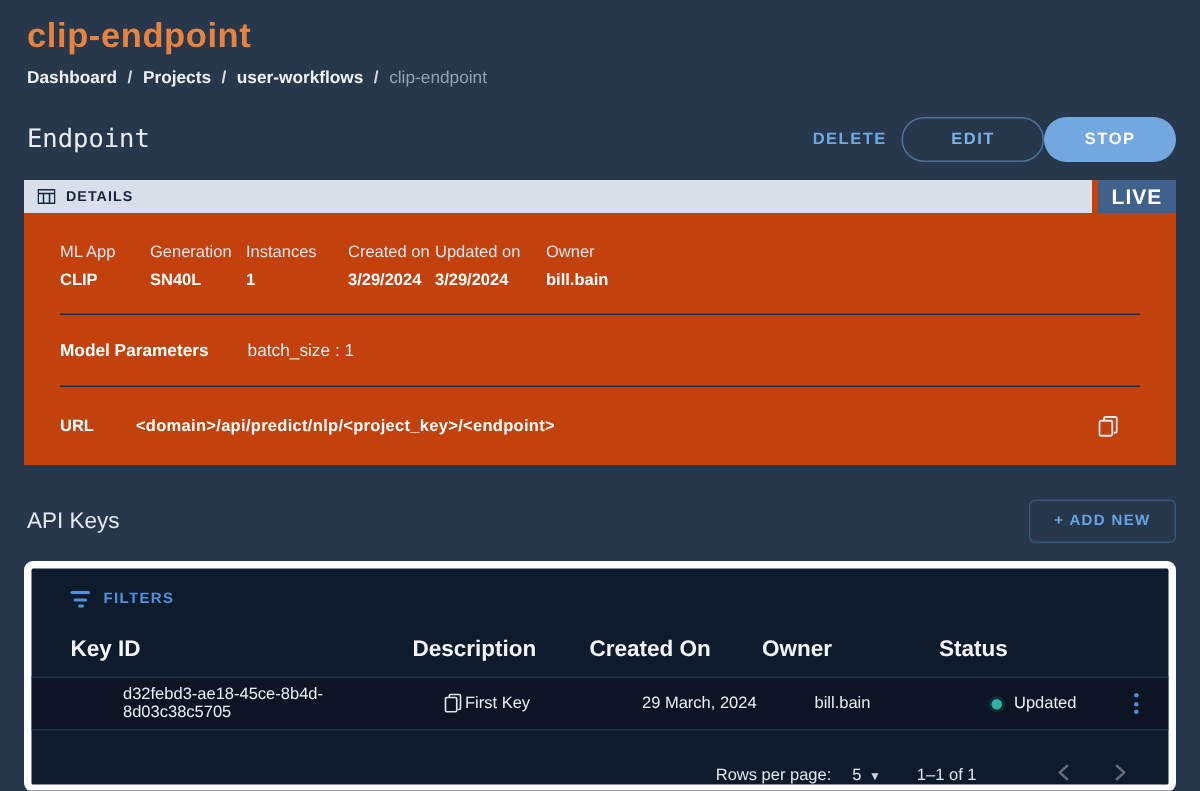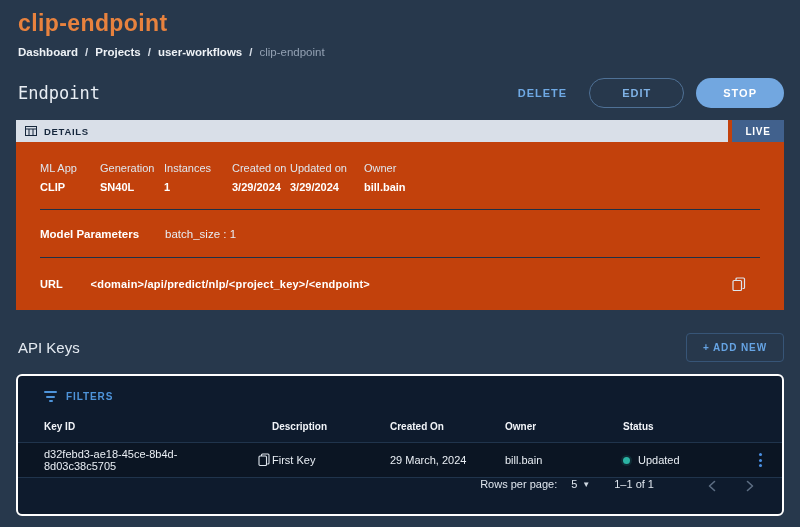--- a/index.html
+++ b/index.html
@@ -35,21 +35,21 @@
   .section-head {
     margin-top: 20px;
     display: flex; align-items: center; justify-content: space-between;
     height: 30px;
   }
   .h-endpoint {
     font-family: "DejaVu Sans Mono", monospace;
     font-size: 17px; font-weight: 400; color: #e9eef4;
     padding-left: 2px;
   }
-  .actions { display: flex; align-items: center; gap: 12px; }
+  .actions { display: flex; align-items: center; gap: 0; }
   .btn-text {
     background: none; border: none; cursor: pointer;
     color: #6fa9e4; font-size: 11px; font-weight: 700; letter-spacing: 1px;
     font-family: "Liberation Sans", sans-serif;
     padding: 6px 10px;
   }
   .btn-outline {
     background: transparent; cursor: pointer;
     border: 1px solid #4f7196; border-radius: 16px;
     color: #7fb2e6; font-size: 11px; font-weight: 700; letter-spacing: 1px;
@@ -66,21 +66,21 @@
   
   .card-details { margin-top: 12px; background: #c2410c; }
   .details-header { display: flex; height: 22px; cursor: pointer; }
   .details-bar {
     flex: 1; background: #d9dfe8;
     display: flex; align-items: center; gap: 7px; padding-left: 9px;
     color: #16273c; font-size: 9.5px; font-weight: 700; letter-spacing: 0.7px;
   }
   .live-badge {
     width: 52px; margin-left: 4px; background: #41618d;
-    color: #ffffff; font-size: 10px; font-weight: 700; letter-spacing: 0.7px;
+    color: #ffffff; font-size: 14px; font-weight: 700; letter-spacing: 0.7px;
     display: flex; align-items: center; justify-content: center;
   }
   .details-body { padding: 20px 24px 16px 24px; }
   .fields { display: flex; }
   .field { flex: 0 0 auto; }
   .field.f1 { width: 60px; } .field.f2 { width: 64px; } .field.f3 { width: 190px; }
   .field.f4 { width: 68px; } .field.f5 { width: 58px; } .field.f6 { width: 74px; }
   .field.f7 { flex: 1; }
   .field .lbl { font-size: 11px; color: #dfe6ee; margin-bottom: 7px; white-space: nowrap; }
   .field .val { font-size: 11px; font-weight: 700; color: #ffffff; white-space: nowrap; }
@@ -103,52 +103,52 @@
   .h-apikeys { font-size: 15px; font-weight: 400; color: #e4eaf1; padding-left: 2px; }
   .btn-addnew {
     background: transparent; cursor: pointer;
     border: 1px solid #375577; border-radius: 4px;
     color: #66a4e4; font-size: 10px; font-weight: 700; letter-spacing: 0.9px;
     font-family: "Liberation Sans", sans-serif;
     padding: 8px 16px;
   }
   .card-keys {
     margin-top: 14px; background: #0e1b2d;
-    border: 2px solid #ffffff; border-radius: 6px;
+    border: 5px solid #ffffff; border-radius: 6px;
     overflow: hidden;
   }
   .filters-row {
     display: flex; align-items: center; gap: 9px;
     padding: 15px 0 9px 26px;
     color: #4e94da; font-size: 10px; font-weight: 700; letter-spacing: 0.9px;
     cursor: pointer; width: 110px;
   }
   .filter-icon { display: inline-flex; flex-direction: column; gap: 2.5px; align-items: center; }
   .filter-icon i { display: block; height: 2px; border-radius: 1px; background: #4e94da; }
   .filter-icon i:nth-child(1){ width: 13px; }
   .filter-icon i:nth-child(2){ width: 9px; }
   .filter-icon i:nth-child(3){ width: 4px; }
 
-  .tbl-head { display: flex; align-items: center; padding: 10px 14px 10px 26px; font-size: 10px; font-weight: 700; color: #f2f5f9; }
+  .tbl-head { display: flex; align-items: center; padding: 10px 14px 10px 26px; font-size: 15px; font-weight: 700; color: #f2f5f9; }
   .ck1 { width: 228px; } .ck2 { width: 118px; } .ck3 { width: 115px; } .ck4 { width: 118px; } .ck5 { flex: 1; }
   .tbl-row {
     display: flex; align-items: center;
     padding: 8px 14px 8px 26px;
     background: #0b1523;
     border-top: 1px solid #20344c; border-bottom: 1px solid #20344c;
     font-size: 11px; color: #e9eef4; height: 36px;
   }
-  .keycell { display: flex; align-items: center; gap: 7px; }
+  .keycell { display: flex; align-items: center; gap: 7px; margin-left: 35px; }
   .status-cell { display: flex; align-items: center; gap: 8px; }
   .status-dot { width: 7px; height: 7px; border-radius: 50%; background: #2bb3a3; box-shadow: 0 0 0 2px rgba(43,179,163,0.15); }
   .kebab { background: none; border: none; cursor: pointer; display: flex; flex-direction: column; gap: 2.5px; padding: 4px 6px; margin-left: 6px; }
   .kebab i { width: 3px; height: 3px; border-radius: 50%; background: #4a8fe2; display: block; }
 
   .pagination {
-    display: flex; align-items: flex-start; justify-content: flex-end;
+    display: flex; align-items: flex-end; justify-content: flex-end;
     padding: 0 22px 0 0; height: 36px;
     font-size: 11px; color: #dfe6ee;
   }
   .pag-label { margin-right: 14px; }
   .pag-select { display: flex; align-items: center; gap: 5px; cursor: pointer; margin-right: 24px; font-weight: 400; }
   .pag-caret { font-size: 8px; color: #cfd8e2; }
   .pag-range { margin-right: 30px; }
   .pag-chevron { background: none; border: none; cursor: default; color: #5c6d82; padding: 2px 6px; margin-left: 18px; }
   .pag-chevron svg { display: block; }
 </style>

